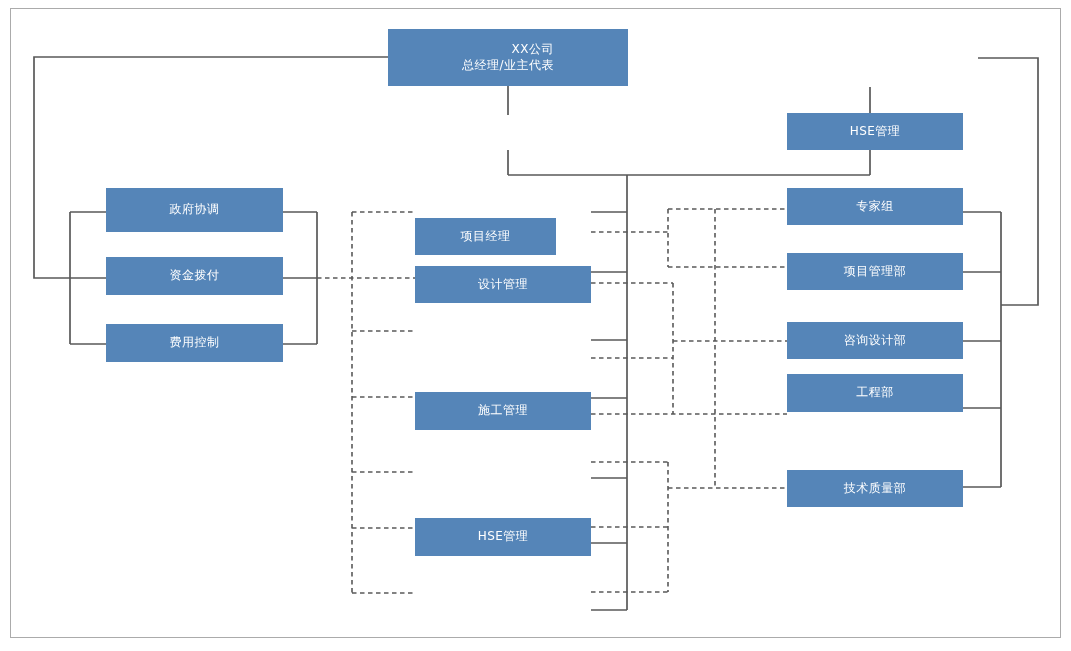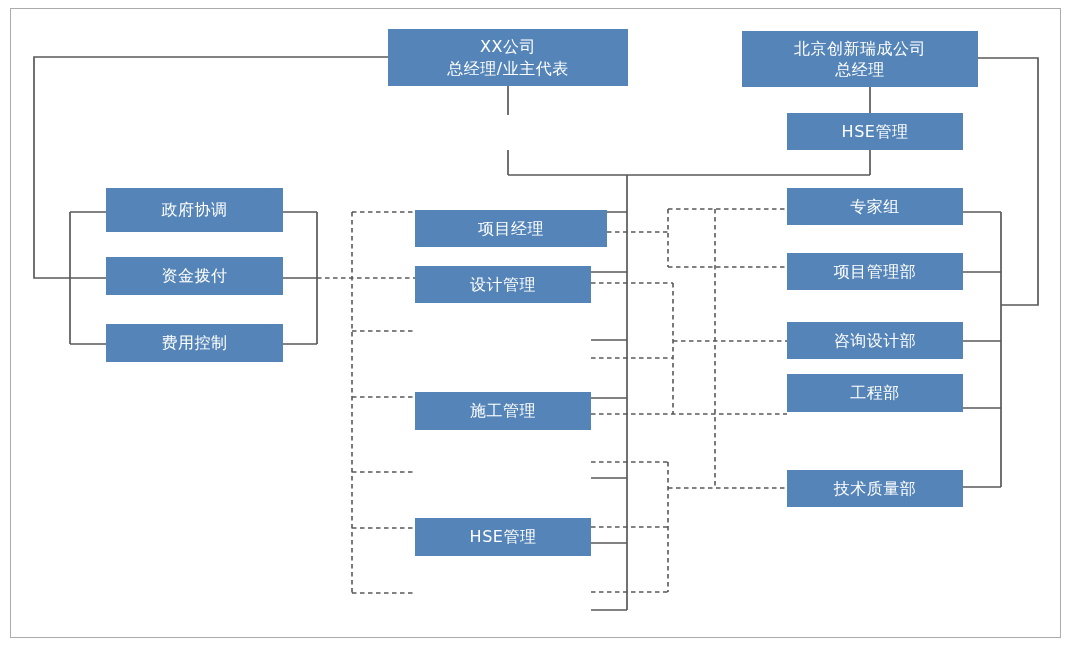--- a/index.html
+++ b/index.html
@@ -9,22 +9,22 @@
   }
   .frame {
     position:absolute; left:10px; top:8px; width:1051px; height:630px;
     border:1.5px solid var(--border,#ababab); box-sizing:border-box;
   }
   svg.wires { position:absolute; left:0; top:0; width:1071px; height:651px; }
   svg.wires path { fill:none; stroke:var(--line,#595959); stroke-width:1.7; }
   svg.wires path.dashed { stroke-dasharray:4.5 3.5; stroke-width:1.6; }
   .box {
     position:absolute; background:var(--box-fill,#5585b8); color:var(--box-text,#ffffff);
-    display:flex; align-items:center; justify-content:center; text-align:center;
-    font-size:16px; line-height:1.32; white-space:pre-line; box-sizing:border-box;
+    display:flex; align-items:center; justify-content:center; text-align:right;
+    font-size:12px; line-height:1.32; white-space:pre-line; box-sizing:border-box;
     letter-spacing:0.5px;
   }
 </style>
 </head>
 <body>
 
 <div class="canvas">
 
   <div class="frame"></div>
 
@@ -37,29 +37,27 @@
       <path d="M978 58 H1038 V305 H1001 M1001 212 V487 M963 212 H1001 M963 272 H1001 M963 341 H1001 M963 408 H1001 M963 487 H1001"></path>
     </g>
     <g>
       <path class="dashed" d="M317 278 H415 M352 212 V593 M352 212 H415 M352 331 H415 M352 397 H415 M352 472 H415 M352 528 H415 M352 593 H415"></path>
       <path class="dashed" d="M591 232 H668 M668 209 V267 M668 209 H787 M668 267 H787 M591 283 H673 M673 283 V414 M673 341 H787 M591 358 H673 M591 414 H787 M591 462 H668 M668 462 V592 M668 488 H787 M591 527 H668 M591 592 H668 M715 209 V488"></path>
     </g>
   </svg>
 
   <div class="box" style="left:388px;top:29px;width:240px;height:57px">XX公司
 总经理/业主代表</div>
-  <div class="box" style="left:742px;top:31px;width:236px;height:56px">北京创新瑞成公司
-总经理</div>
   <div class="box" style="left:787px;top:113px;width:176px;height:37px">HSE管理</div>
 
   <div class="box" style="left:106px;top:188px;width:177px;height:44px">政府协调</div>
   <div class="box" style="left:106px;top:257px;width:177px;height:38px">资金拨付</div>
   <div class="box" style="left:106px;top:324px;width:177px;height:38px">费用控制</div>
 
-  <div class="box" style="left:415px;top:210px;width:192px;height:37px">项目经理</div>
+  <div class="box" style="left:415px;top:218px;width:141px;height:37px">项目经理</div>
   <div class="box" style="left:415px;top:266px;width:176px;height:37px">设计管理</div>
   <div class="box" style="left:415px;top:392px;width:176px;height:38px">施工管理</div>
   <div class="box" style="left:415px;top:518px;width:176px;height:38px">HSE管理</div>
 
   <div class="box" style="left:787px;top:188px;width:176px;height:37px">专家组</div>
   <div class="box" style="left:787px;top:253px;width:176px;height:37px">项目管理部</div>
   <div class="box" style="left:787px;top:322px;width:176px;height:37px">咨询设计部</div>
   <div class="box" style="left:787px;top:374px;width:176px;height:38px">工程部</div>
   <div class="box" style="left:787px;top:470px;width:176px;height:37px">技术质量部</div>
 

